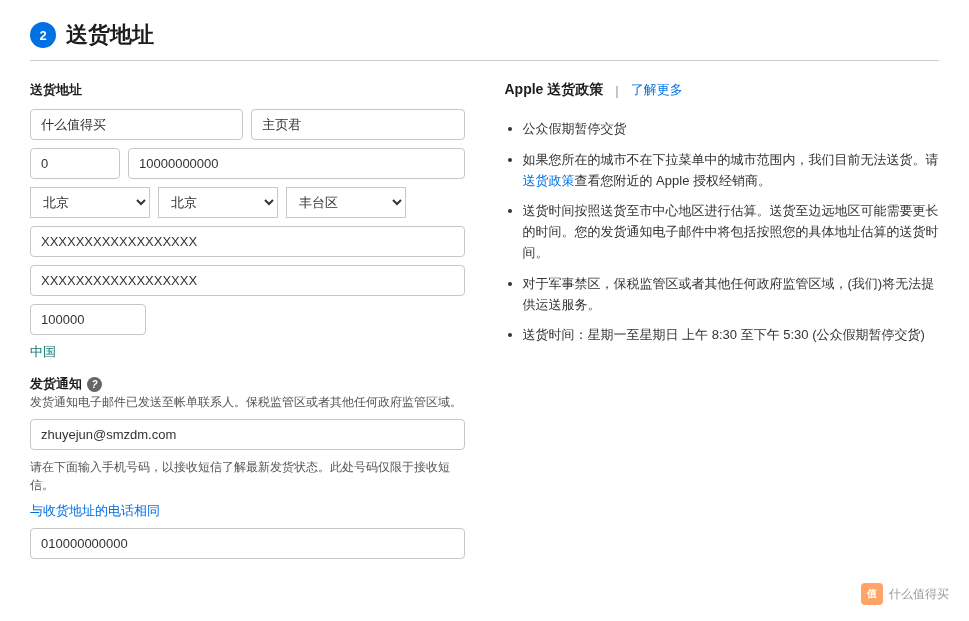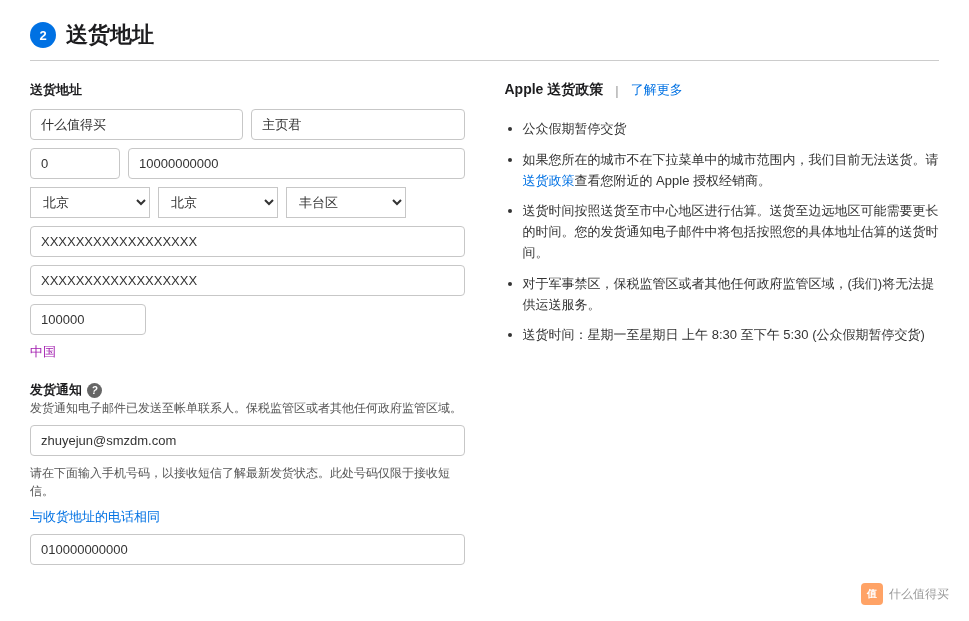--- a/index.html
+++ b/index.html
@@ -91,23 +91,23 @@
       color: #333;
       background: #fff;
       appearance: auto;
       outline: none;
     }
     .select-province { width: 120px; }
     .select-city { width: 120px; }
     .select-district { width: 120px; }
     .country-text {
       font-size: 13px;
-      color: #a21caf;
+      color: #0f766e;
       margin-top: 4px;
-      margin-bottom: 20px;
+      margin-bottom: 14px;
     }
     .shipping-notice-section {
       margin-top: 12px;
     }
     .notice-label-row {
       display: flex;
       align-items: center;
       gap: 5px;
       font-size: 13px;
       font-weight: 600;

